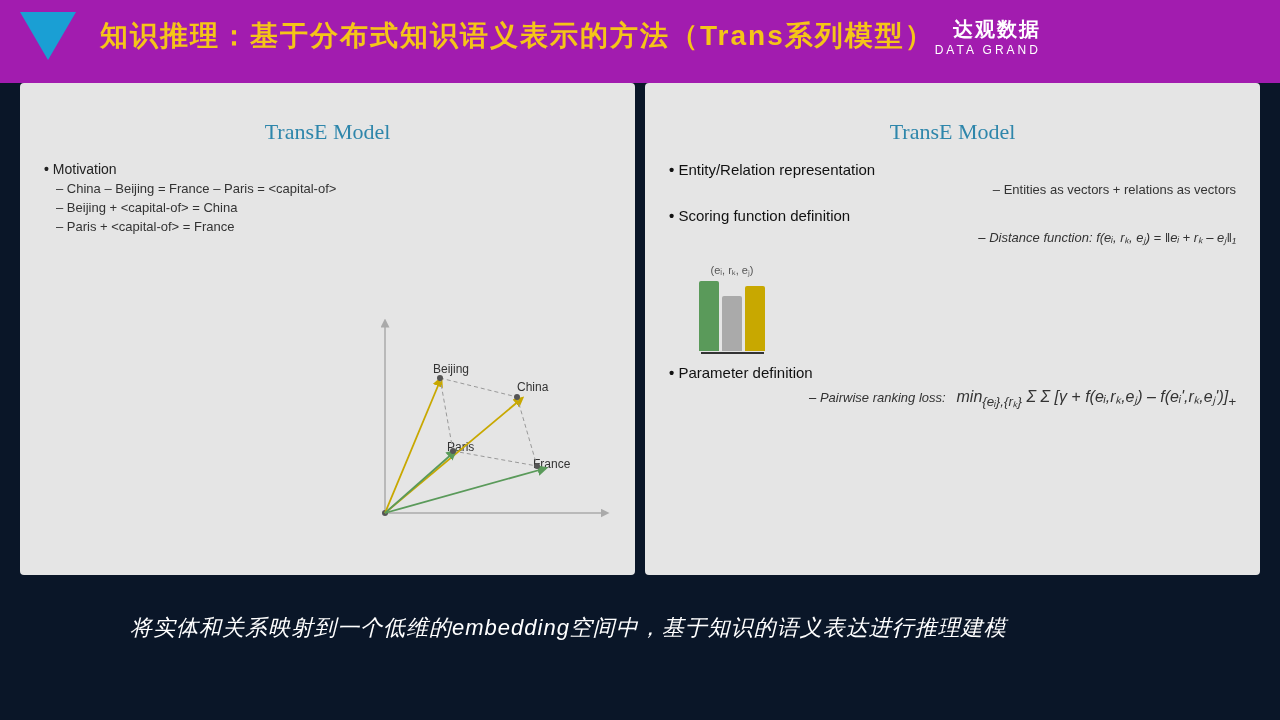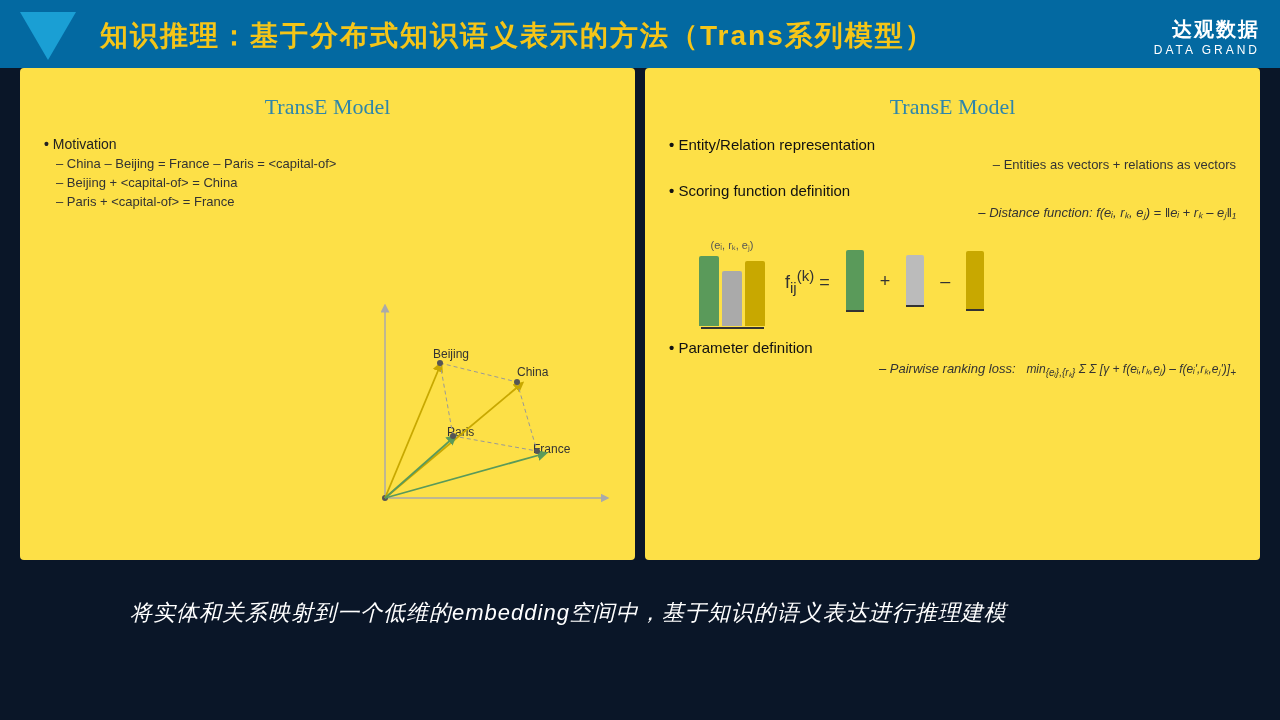--- a/index.html
+++ b/index.html
@@ -7,25 +7,25 @@
       width: 1280px;
       height: 720px;
       background-color: #0a1628;
       font-family: Arial, sans-serif;
       overflow: hidden;
       position: relative;
     }
 
     
     .header {
-      background-color: #0369a1;
-      padding: 12px 20px 8px 20px;
+      background-color: #a21caf;
+      padding: 12px 20px 23px 20px;
       display: flex;
       align-items: center;
-      justify-content: space-between;
+      justify-content: flex-start;
     }
 
     .header-left {
       display: flex;
       align-items: center;
       gap: 16px;
     }
 
     .logo-triangle {
       width: 0;
@@ -65,24 +65,24 @@
     
     .main-content {
       display: flex;
       gap: 10px;
       padding: 0 20px 8px 20px;
       height: 500px;
     }
 
     
     .slide-panel {
-      background: #fde047;
+      background: #e5e5e5;
       flex: 1;
       border-radius: 4px;
-      padding: 26px 24px;
+      padding: 36px 24px;
       position: relative;
       overflow: hidden;
     }
 
     .slide-title {
       text-align: center;
       color: #2e86ab;
       font-size: 22px;
       font-weight: normal;
       margin-bottom: 16px;
@@ -280,48 +280,28 @@
               <div style="width:20px; height:55px; background:#aaa; border-radius:2px 2px 0 0;"></div>
             </div>
 
             <div style="display:flex; flex-direction:column; align-items:center;">
               <div style="width:20px; height:65px; background:#c8a800; border-radius:2px 2px 0 0;"></div>
             </div>
           </div>
           <div style="width:63px; height:2px; background:#333; margin-top:1px;"></div>
         </div>
 
-        <div style="display:flex; align-items:center; gap:16px; margin-bottom:4px;">
-          <div style="font-size:18px; color:#333;">f<sub>ij</sub><sup>(k)</sup> =</div>
-
-          <div style="display:flex; flex-direction:column; align-items:center;">
-            <div style="width:18px; height:60px; background:#5a9a5a; border-radius:2px 2px 0 0;"></div>
-            <div style="width:18px; height:2px; background:#333;"></div>
-          </div>
-          <div style="font-size:18px; color:#333;">+</div>
-
-          <div style="display:flex; flex-direction:column; align-items:center;">
-            <div style="width:18px; height:50px; background:#bbb; border-radius:2px 2px 0 0;"></div>
-            <div style="width:18px; height:2px; background:#333;"></div>
-          </div>
-          <div style="font-size:18px; color:#333;">–</div>
-
-          <div style="display:flex; flex-direction:column; align-items:center;">
-            <div style="width:18px; height:58px; background:#c8a800; border-radius:2px 2px 0 0;"></div>
-            <div style="width:18px; height:2px; background:#333;"></div>
-          </div>
-        </div>
       </div>
     </div>
 
     <div class="bullet-section">
       <div class="main-bullet">Parameter definition</div>
       <div class="sub-item formula-text">
         Pairwise ranking loss: &nbsp;
-        <span style="font-size:12px;">
+        <span style="font-size:16px;">
           min<sub>{eᵢ},{rₖ}</sub> Σ Σ [γ + f(eᵢ,rₖ,eⱼ) – f(eᵢ',rₖ,eⱼ')]<sub>+</sub>
         </span>
       </div>
     </div>
   </div>
 
 </div>
 
 <div class="subtitle-bar">
   <span>将实体和关系映射到一个低维的embedding空间中，基于知识的语义表达进行推理建模</span>

